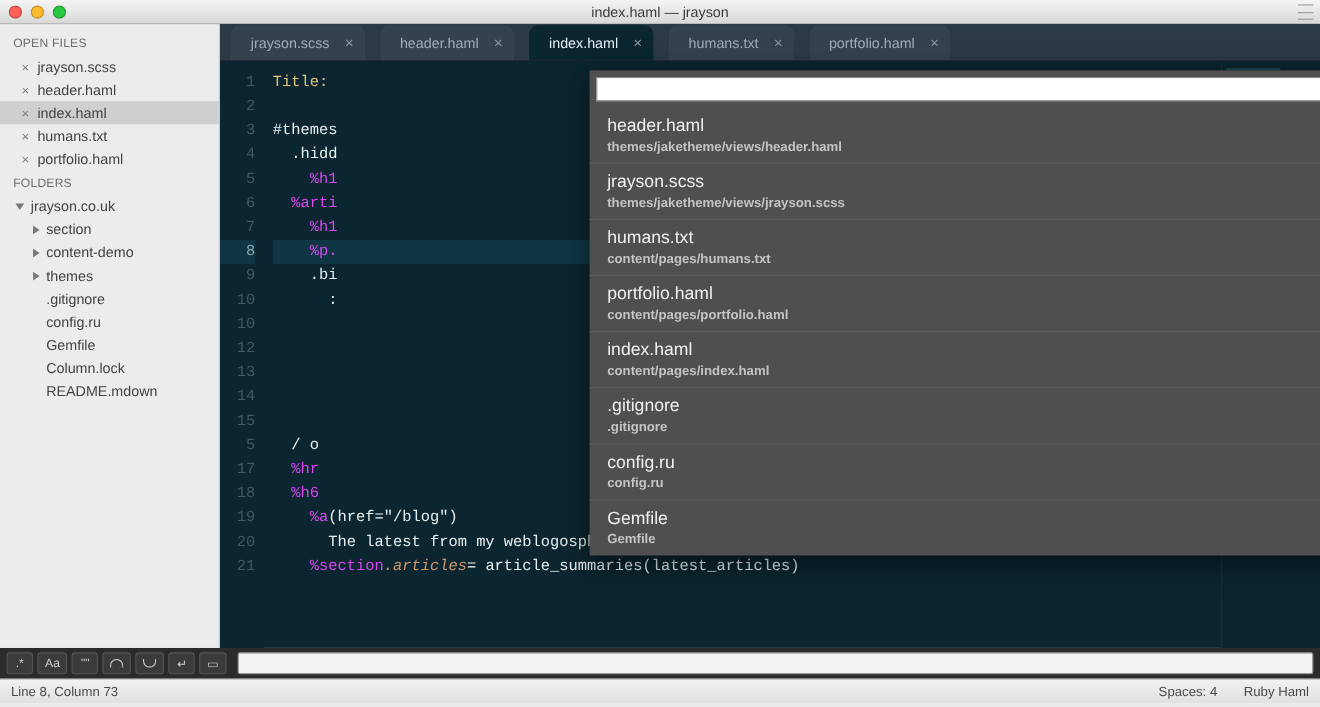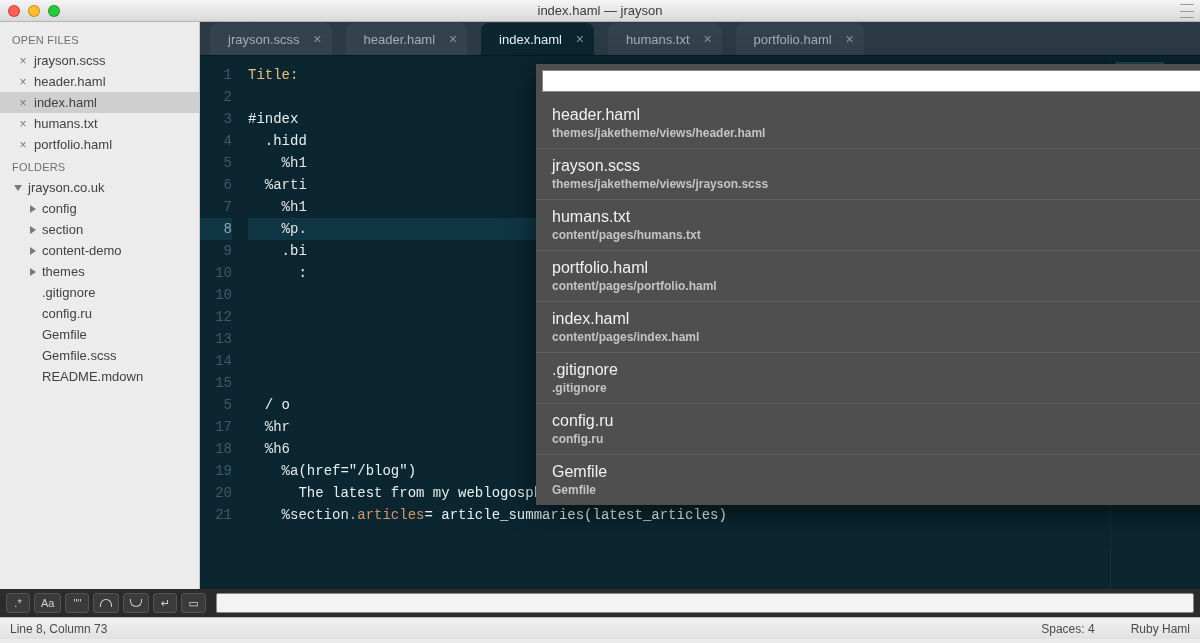--- a/index.html
+++ b/index.html
@@ -153,23 +153,23 @@
   .content {
     flex: 1;
     padding: 8px 0 8px 8px;
     color: #c8d7dd;
     position: relative;
     overflow: hidden;
   }
   .content .line { height: 22px; white-space: pre; }
   .content .line.hl { background: #103645; }
   .c-yellow { color: #e2c27b; }
-  .c-tag    { color: #e5e5e5; }
+  .c-tag    { color: #d946ef; }
   .c-white  { color: #e7efef; }
-  .c-orange { color: #d1986c; }
+  .c-orange { color: #d1986c; font-style: italic; }
 
   
   .minimap {
     width: 90px;
     background: #0b2630;
     border-left: 1px solid rgba(255,255,255,.05);
     padding: 6px 4px;
   }
   .minimap .mline {
     height: 2px;
@@ -290,24 +290,20 @@
         </div>
       </div>
     <div class="sb-heading">FOLDERS</div>
     <div class="sb-folder">
       <span class="sb-disclosure tri-down"></span>
       <span>jrayson.co.uk</span>
     </div>
     <div id="folders">
         <div class="sb-folder sb-sub">
           <span class="sb-disclosure tri-right"></span>
-          <span>config</span>
-        </div>
-        <div class="sb-folder sb-sub">
-          <span class="sb-disclosure tri-right"></span>
           <span>section</span>
         </div>
         <div class="sb-folder sb-sub">
           <span class="sb-disclosure tri-right"></span>
           <span>content-demo</span>
         </div>
         <div class="sb-folder sb-sub">
           <span class="sb-disclosure tri-right"></span>
           <span>themes</span>
         </div>
@@ -316,21 +312,21 @@
         <div class="sb-file">
           <span>.gitignore</span>
         </div>
         <div class="sb-file">
           <span>config.ru</span>
         </div>
         <div class="sb-file">
           <span>Gemfile</span>
         </div>
         <div class="sb-file">
-          <span>Gemfile.scss</span>
+          <span>Column.lock</span>
         </div>
         <div class="sb-file">
           <span>README.mdown</span>
         </div>
       </div>
   </div>
 
   <div class="editor">
     <div class="tabs" id="tabs">
         <div class="tab">
@@ -375,21 +371,21 @@
           <div>5</div>
           <div>17</div>
           <div>18</div>
           <div>19</div>
           <div>20</div>
           <div>21</div>
         </div>
       <div class="content" id="codelines">
           <div class="line"><span></span><span class="c-yellow">Title:</span></div>
           <div class="line"><span></span></div>
-          <div class="line"><span></span><span class="c-white">#index</span></div>
+          <div class="line"><span></span><span class="c-white">#themes</span></div>
           <div class="line"><span>  </span><span class="c-white">.hidd</span></div>
           <div class="line"><span>    </span><span class="c-tag">%h1</span></div>
           <div class="line"><span>  </span><span class="c-tag">%arti</span></div>
           <div class="line"><span>    </span><span class="c-tag">%h1</span></div>
           <div class="line hl"><span>    </span><span class="c-tag">%p.</span></div>
           <div class="line"><span>    </span><span class="c-white">.bi</span></div>
           <div class="line"><span>      </span><span class="c-white">:</span></div>
           <div class="line"><span></span></div>
           <div class="line"><span></span></div>
           <div class="line"><span></span></div>
@@ -496,15 +492,15 @@
       </div>
       <div class="fbtn">↵</div>
       <div class="fbtn">▭</div>
     </div>
   <div class="footer-input"></div>
 </div>
 
 <div class="statusbar">
   <span>Line 8, Column 73</span>
   <span class="spacer"></span>
-  <span style="margin-right:36px;">Spaces: 4</span>
+  <span style="margin-right:24px;">Spaces: 4</span>
   <span>Ruby Haml</span>
 </div>
 
 </body></html>

